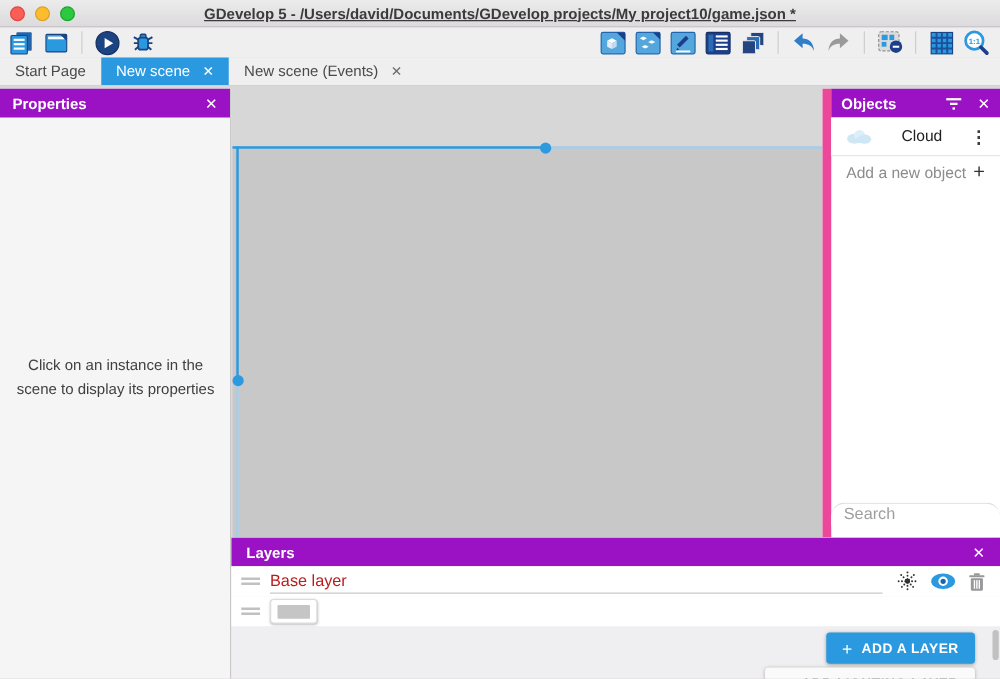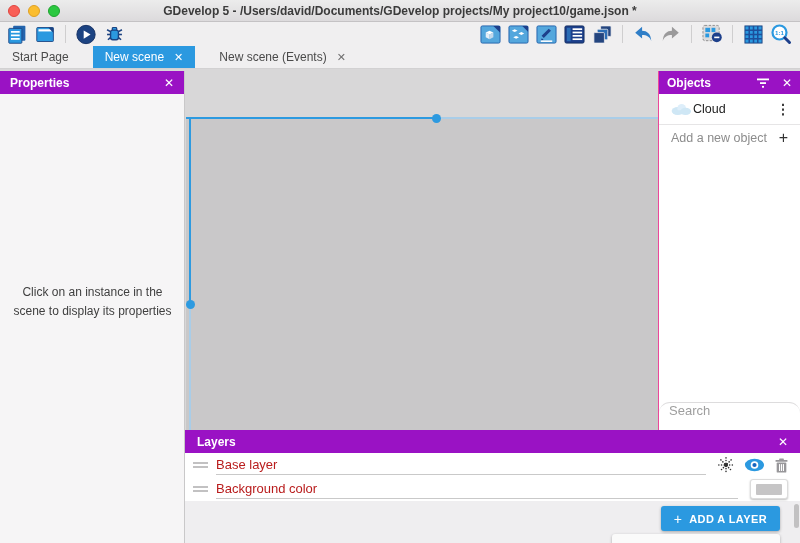--- a/index.html
+++ b/index.html
@@ -8,34 +8,34 @@
 
   
   .titlebar { position:absolute; top:0; left:0; width:800px; height:22px;
     background:linear-gradient(#ececec,#dcdadc); border-bottom:1px solid #c4c2c4;
     display:flex; align-items:center; }
   .traffic { position:absolute; left:8px; top:5px; display:flex; gap:8px; }
   .traffic span { width:12px; height:12px; border-radius:50%; display:block; }
   .tl-red   { background:#f95f57; border:1px solid #e0443e; }
   .tl-yellow{ background:#fbbd2e; border:1px solid #dfa023; }
   .tl-green { background:#2bc840; border:1px solid #1fa32f; }
-  .win-title { width:100%; text-align:center; font-size:12px; font-weight:bold; color:#3b3b3b; }
+  .win-title { width:100%; text-align:center; font-size:12px; font-weight:bold; color:#3b3b3b;text-decoration:underline; }
 
   
   .toolbar { position:absolute; top:22px; left:0; width:800px; height:24px;
     background:#f0eff0; display:flex; align-items:center; }
   .tgroup { display:flex; align-items:center; gap:6px; }
   .tgroup.left { margin-left:6px; }
   .tgroup.right { margin-left:auto; margin-right:8px; }
   .tbtn { width:22px; height:22px; display:flex; align-items:center; justify-content:center; cursor:pointer; }
   .tdiv { width:1px; height:18px; background:#cfcecf; margin:0 3px; }
 
   
   .tabbar { position:absolute; top:46px; left:0; width:800px; height:23px;
-    background:#f0eff0; border-bottom:1px solid #d2d1d2; display:flex; align-items:stretch;gap:12px; }
+    background:#f0eff0; border-bottom:1px solid #d2d1d2; display:flex; align-items:stretch; }
   .tab { display:flex; align-items:center; gap:10px; padding:0 12px; font-size:12px; color:#4a4a4a; cursor:pointer; }
   .tab.active { background:#2b99e0; color:#ffffff; }
   .tab .tclose { font-size:11px; color:#6f6e6f; cursor:pointer; }
   .tab.active .tclose { color:#ffffff; }
 
   
   .main { position:absolute; top:69px; left:0; width:800px; height:474px; background:#d8d7d8; }
 
   .purple-head { height:23px; background:#9a12c4; display:flex; align-items:center;
     padding:0 10px; color:#fff; }
@@ -56,26 +56,26 @@
     background:linear-gradient(to bottom,#2d9ae0 0 52%,#a9cde8 52% 100%); }
   .handle { position:absolute; width:9px; height:9px; border-radius:50%; background:#2d9ae0; }
   .handle.top { left:calc(53% - 4px); top:-3px; }
   .handle.left { left:0; top:calc(52% - 4px); }
   .coord-label { position:absolute; left:2px; top:326px; background:#4b4b4b; color:#fff;
     font-size:11px; font-weight:bold; padding:2px 5px; border-radius:2px; }
   .hscroll { position:absolute; left:240px; top:349px; width:44px; height:5px; background:#b1b0b1; border-radius:3px; }
 
   
   .objects { position:absolute; left:658px; top:2px; width:142px; height:359px;
-    background:#ffffff; border-left:1px solid #ec4899; }
+    background:#ffffff; border-left:7px solid #ec4899; }
   .objects .purple-head { padding:0 8px; }
   .obj-head-icons { margin-left:auto; display:flex; align-items:center; gap:12px; }
   .obj-row { height:31px; display:flex; align-items:center; padding:0 10px;
     border-bottom:1px solid #e6e5e6; background:#fff; cursor:pointer; }
-  .obj-name { flex:1; text-align:left; font-size:12.5px; color:#212121; }
+  .obj-name { flex:1; text-align:center; font-size:12.5px; color:#212121; }
   .kebab { font-size:14px; font-weight:bold; color:#3c3c3c; cursor:pointer; }
   .add-obj-row { height:25px; display:flex; align-items:center; padding:0 12px; cursor:pointer; }
   .add-obj-label { flex:1; font-size:12.5px; color:#8c8c8c; }
   .plus-glyph { font-size:16px; color:#333; font-weight:400; }
   .obj-search { position:absolute; left:0; bottom:0; width:100%; height:28px;
     border-top:1px solid #dddcdd; background:#fff; display:flex; align-items:flex-start; padding:0 10px;border-radius:11px; }
   .obj-search input { flex:1; border:none; outline:none; font-size:13px; color:#333;
     font-family:"Liberation Sans", sans-serif; background:transparent; }
   .obj-search input::placeholder { color:#9e9e9e; }
 
@@ -361,21 +361,20 @@
           </svg>
         </span>
       </span>
     </div>
 
     <div class="layer-row">
       <span class="drag-handle">
           <i></i>
           <i></i>
         </span>
-      <input class="layer-input" type="text" value="Background color" style="">
       <span class="swatch-btn">
         <span class="swatch-inner"></span>
       </span>
     </div>
 
     <div class="layers-footer">
       <button class="add-layer-btn">
         <span class="plus">+</span>
         <span>ADD A LAYER</span>
       </button>

